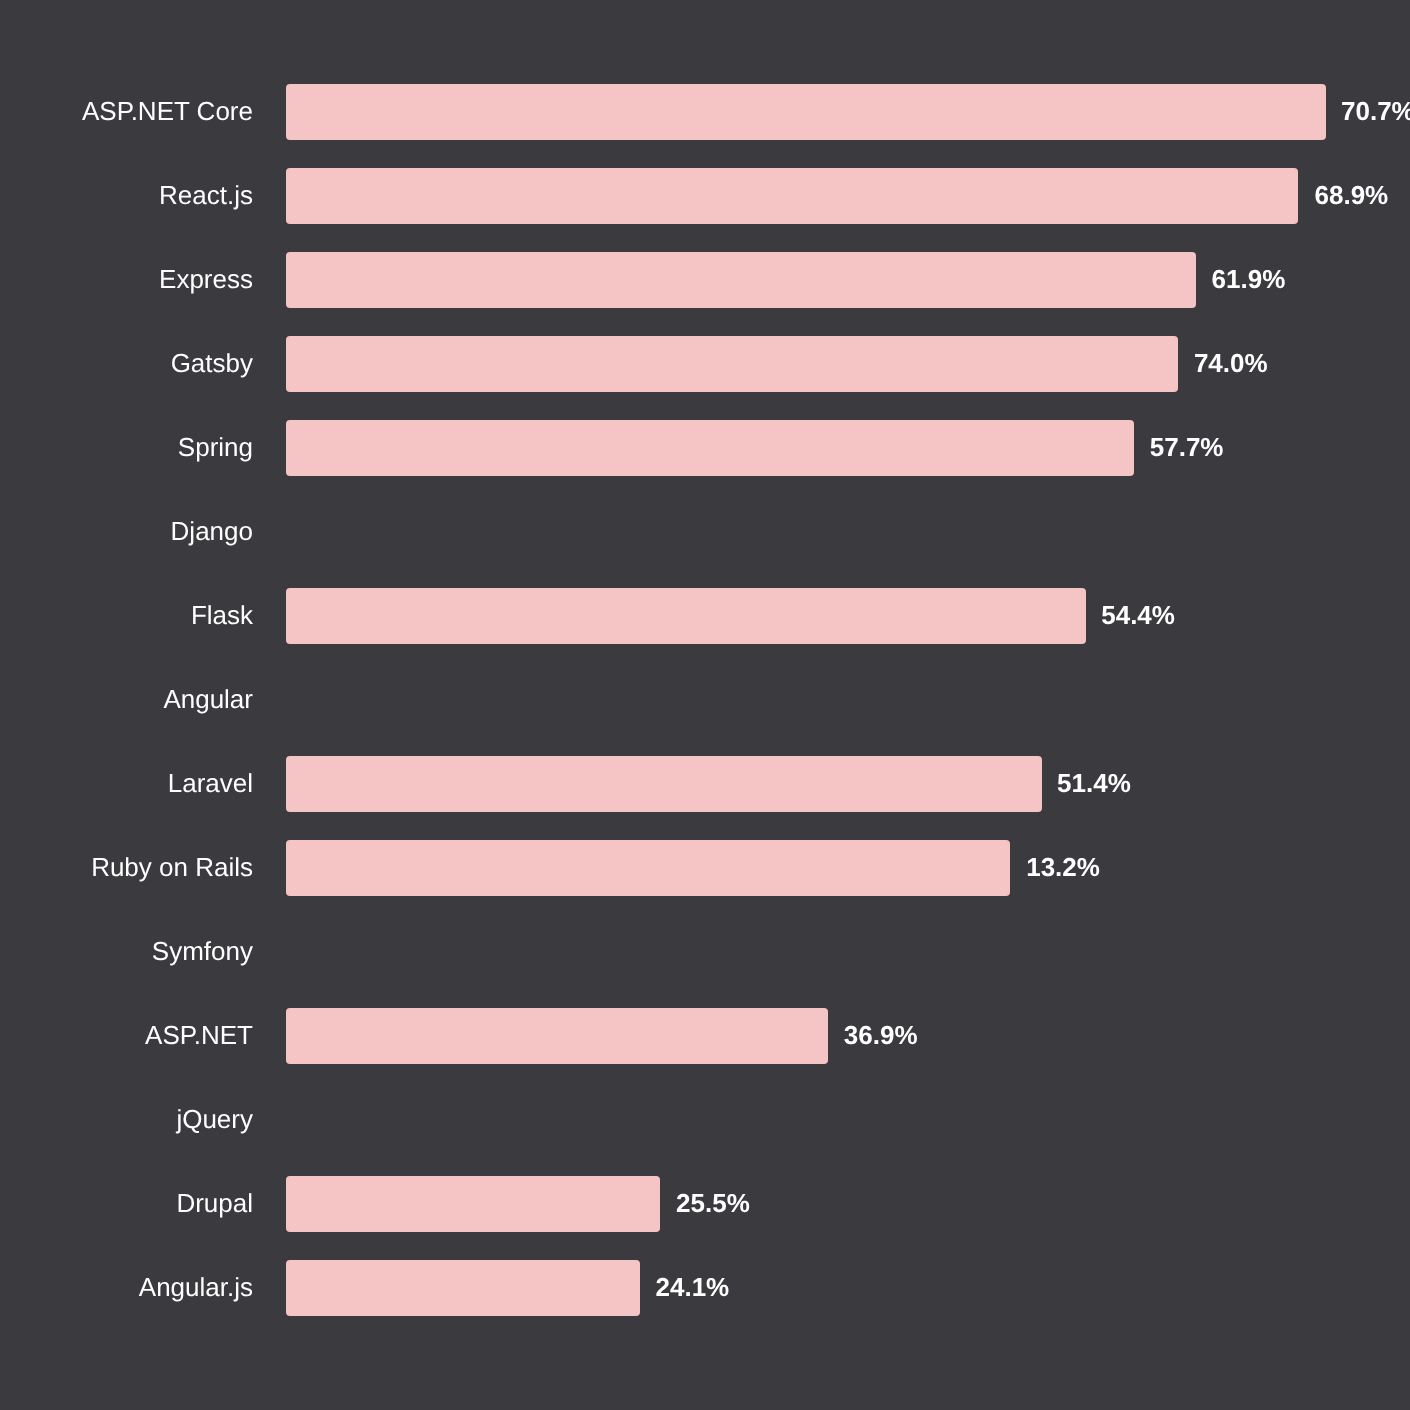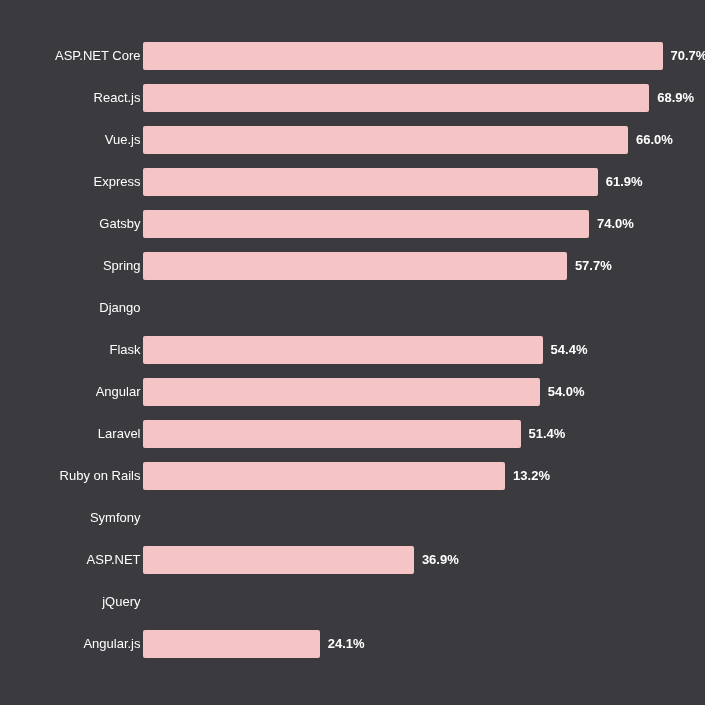--- a/index.html
+++ b/index.html
@@ -28,21 +28,21 @@
       align-items: center;
       margin-bottom: 6px;
       height: 36px;
     }
 
     .bar-label {
       width: 120px;
       text-align: right;
       color: #ffffff;
       font-size: 13px;
-      padding-right: 2px;
+      padding-right: 16px;
       flex-shrink: 0;
     }
 
     .bar-wrapper {
       flex: 1;
       display: flex;
       align-items: center;
     }
 
     .bar {
@@ -71,27 +71,20 @@
       </div>
     </div>
     <div class="bar-row">
       <div class="bar-label">React.js</div>
       <div class="bar-wrapper">
         <div class="bar" style="width: 506.761px;"></div>
         <div class="bar-value">68.9%</div>
       </div>
     </div>
     <div class="bar-row">
-      <div class="bar-label">Vue.js</div>
-      <div class="bar-wrapper">
-        <div class="bar" style="width: 485.431px;"></div>
-        <div class="bar-value">66.0%</div>
-      </div>
-    </div>
-    <div class="bar-row">
       <div class="bar-label">Express</div>
       <div class="bar-wrapper">
         <div class="bar" style="width: 455.276px;"></div>
         <div class="bar-value">61.9%</div>
       </div>
     </div>
     <div class="bar-row">
       <div class="bar-label">Gatsby</div>
       <div class="bar-wrapper">
         <div class="bar" style="width: 446.45px;"></div>
@@ -110,24 +103,20 @@
     </div>
     <div class="bar-row">
       <div class="bar-label">Flask</div>
       <div class="bar-wrapper">
         <div class="bar" style="width: 400.113px;"></div>
         <div class="bar-value">54.4%</div>
       </div>
     </div>
     <div class="bar-row">
       <div class="bar-label">Angular</div>
-      <div class="bar-wrapper">
-        <div class="bar" style="width: 397.171px;"></div>
-        <div class="bar-value">54.0%</div>
-      </div>
     </div>
     <div class="bar-row">
       <div class="bar-label">Laravel</div>
       <div class="bar-wrapper">
         <div class="bar" style="width: 378.048px;"></div>
         <div class="bar-value">51.4%</div>
       </div>
     </div>
     <div class="bar-row">
       <div class="bar-label">Ruby on Rails</div>
@@ -143,19 +132,26 @@
       <div class="bar-label">ASP.NET</div>
       <div class="bar-wrapper">
         <div class="bar" style="width: 271.4px;"></div>
         <div class="bar-value">36.9%</div>
       </div>
     </div>
     <div class="bar-row">
       <div class="bar-label">jQuery</div>
     </div>
     <div class="bar-row">
+      <div class="bar-label">Drupal</div>
+      <div class="bar-wrapper">
+        <div class="bar" style="width: 187.553px;"></div>
+        <div class="bar-value">25.5%</div>
+      </div>
+    </div>
+    <div class="bar-row">
       <div class="bar-label">Angular.js</div>
       <div class="bar-wrapper">
         <div class="bar" style="width: 177.256px;"></div>
         <div class="bar-value">24.1%</div>
       </div>
     </div>
   </div>
 
 </body></html>

